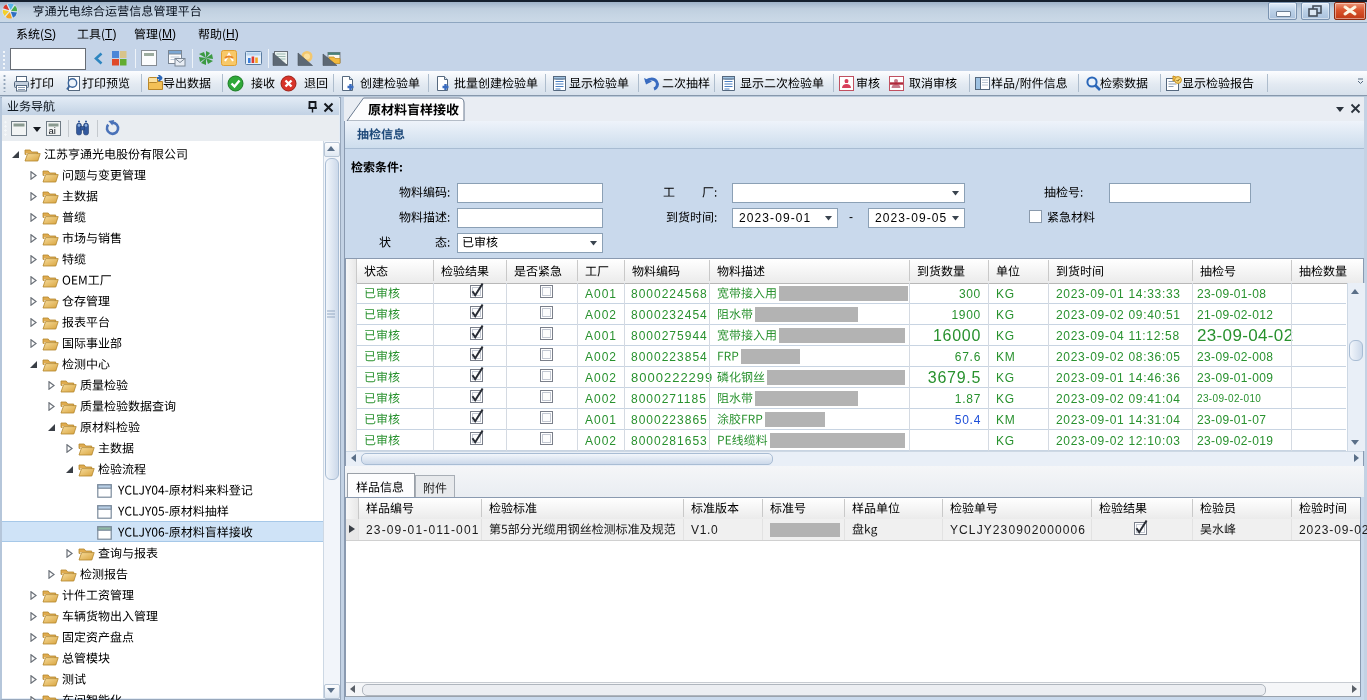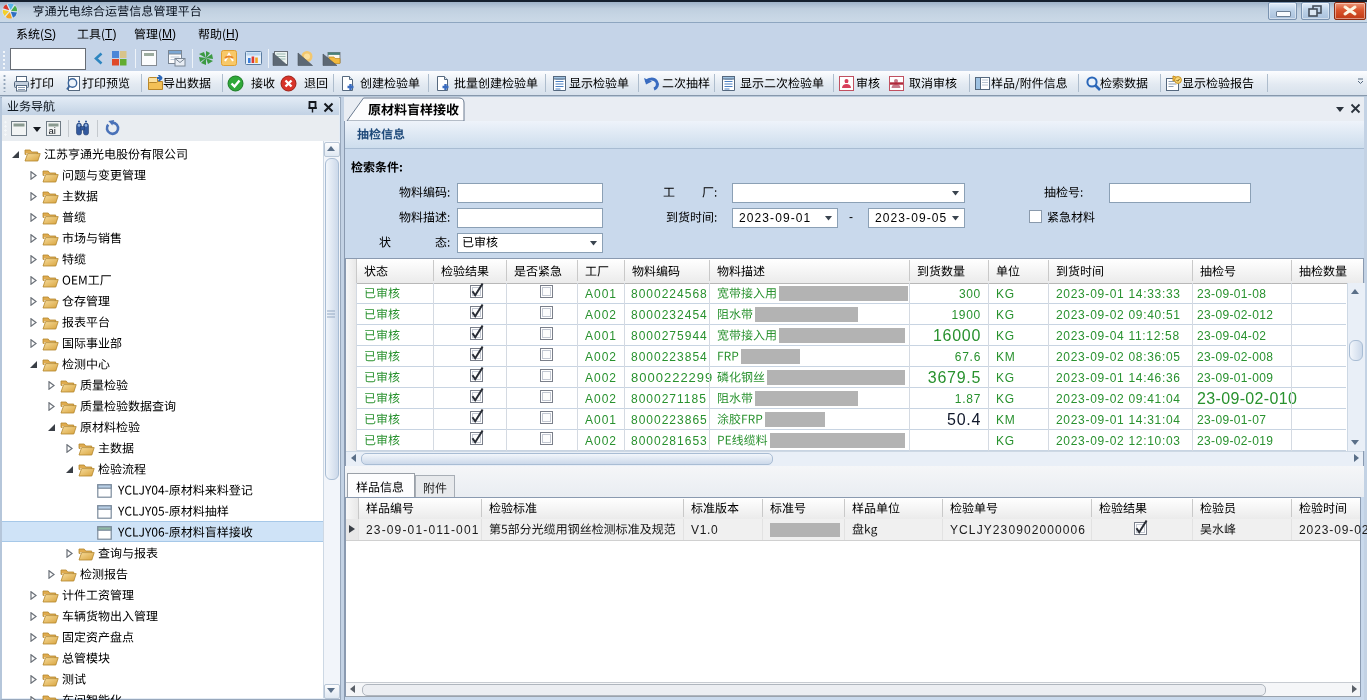--- a/index.html
+++ b/index.html
@@ -1189,21 +1189,21 @@
     <g transform="translate(0,0.88)">
       <use href="#R963b" x="0.000"></use>
       <use href="#R6c34" x="1.000"></use>
       <use href="#R5e26" x="2.000"></use>
     </g>
   </svg>
 <div style="position:absolute;left:755px;top:307px;width:103px;height:15px;background:#b3b3b3;"></div>
 <div style="position:absolute;right:386px;top:309px;font-size:12px;line-height:12px;color:#28912e;white-space:pre;letter-spacing:0.7px;0.7">1900</div>
 <div style="position:absolute;left:996px;top:309px;font-size:12px;line-height:12px;color:#28912e;white-space:pre;letter-spacing:0.7px;0.7">KG</div>
 <div style="position:absolute;left:1056px;top:309px;font-size:12px;line-height:12px;color:#28912e;white-space:pre;letter-spacing:0.7px;0.7">2023-09-02 09:40:51</div>
-<div style="position:absolute;left:1197px;top:309px;font-size:12px;line-height:12px;color:#28912e;white-space:pre;letter-spacing:0.35px;0.35">23-09-02-012</div>
+<div style="position:absolute;left:1197px;top:309px;font-size:12px;line-height:12px;color:#28912e;white-space:pre;letter-spacing:0.35px;0.35">21-09-02-012</div>
 <div style="position:absolute;left:356px;top:345px;width:990px;height:1px;background:#c8d4e2;"></div>
 <svg style="position:absolute;left:364.0px;top:329.0px;width:36.00px;height:12px;overflow:visible" viewBox="0 0 3.0000 1" fill="#28912e">
     <g transform="translate(0,0.88)">
       <use href="#R5df2" x="0.000"></use>
       <use href="#R5ba1" x="1.000"></use>
       <use href="#R6838" x="2.000"></use>
     </g>
   </svg>
 <svg style="position:absolute;left:470px;top:327px;overflow:visible" width="13" height="13">
     <rect x="0.5" y="0.5" width="12" height="12" fill="#fff" stroke="#7a7f8a"></rect>
@@ -1222,21 +1222,21 @@
       <use href="#R5e26" x="1.000"></use>
       <use href="#R63a5" x="2.000"></use>
       <use href="#R5165" x="3.000"></use>
       <use href="#R7528" x="4.000"></use>
     </g>
   </svg>
 <div style="position:absolute;left:779px;top:328px;width:126px;height:15px;background:#b3b3b3;"></div>
 <div style="position:absolute;right:386px;top:330px;font-size:16px;line-height:12px;color:#28912e;white-space:pre;letter-spacing:0.7px;0.7">16000</div>
 <div style="position:absolute;left:996px;top:330px;font-size:12px;line-height:12px;color:#28912e;white-space:pre;letter-spacing:0.7px;0.7">KG</div>
 <div style="position:absolute;left:1056px;top:330px;font-size:12px;line-height:12px;color:#28912e;white-space:pre;letter-spacing:0.7px;0.7">2023-09-04 11:12:58</div>
-<div style="position:absolute;left:1197px;top:330px;font-size:12px;line-height:12px;color:#28912e;white-space:pre;letter-spacing:0.35px;0.35">23-09-04-02</div>
+<div style="position:absolute;left:1197px;top:330px;font-size:17px;line-height:12px;color:#28912e;white-space:pre;letter-spacing:0.35px;0.35">23-09-04-02</div>
 <div style="position:absolute;left:356px;top:366px;width:990px;height:1px;background:#c8d4e2;"></div>
 <svg style="position:absolute;left:364.0px;top:350.0px;width:36.00px;height:12px;overflow:visible" viewBox="0 0 3.0000 1" fill="#28912e">
     <g transform="translate(0,0.88)">
       <use href="#R5df2" x="0.000"></use>
       <use href="#R5ba1" x="1.000"></use>
       <use href="#R6838" x="2.000"></use>
     </g>
   </svg>
 <svg style="position:absolute;left:470px;top:348px;overflow:visible" width="13" height="13">
     <rect x="0.5" y="0.5" width="12" height="12" fill="#fff" stroke="#7a7f8a"></rect>
@@ -1316,21 +1316,21 @@
     <g transform="translate(0,0.88)">
       <use href="#R963b" x="0.000"></use>
       <use href="#R6c34" x="1.000"></use>
       <use href="#R5e26" x="2.000"></use>
     </g>
   </svg>
 <div style="position:absolute;left:755px;top:391px;width:103px;height:15px;background:#b3b3b3;"></div>
 <div style="position:absolute;right:386px;top:393px;font-size:12px;line-height:12px;color:#28912e;white-space:pre;letter-spacing:0.7px;0.7">1.87</div>
 <div style="position:absolute;left:996px;top:393px;font-size:12px;line-height:12px;color:#28912e;white-space:pre;letter-spacing:0.7px;0.7">KG</div>
 <div style="position:absolute;left:1056px;top:393px;font-size:12px;line-height:12px;color:#28912e;white-space:pre;letter-spacing:0.7px;0.7">2023-09-02 09:41:04</div>
-<div style="position:absolute;left:1197px;top:393px;font-size:16px;line-height:12px;color:#28912e;white-space:pre;letter-spacing:0.35px;0.35">23-09-02-010</div>
+<div style="position:absolute;left:1197px;top:393px;font-size:10px;line-height:12px;color:#28912e;white-space:pre;letter-spacing:0.35px;0.35">23-09-02-010</div>
 <div style="position:absolute;left:356px;top:429px;width:990px;height:1px;background:#c8d4e2;"></div>
 <svg style="position:absolute;left:364.0px;top:413.0px;width:36.00px;height:12px;overflow:visible" viewBox="0 0 3.0000 1" fill="#28912e">
     <g transform="translate(0,0.88)">
       <use href="#R5df2" x="0.000"></use>
       <use href="#R5ba1" x="1.000"></use>
       <use href="#R6838" x="2.000"></use>
     </g>
   </svg>
 <svg style="position:absolute;left:470px;top:411px;overflow:visible" width="13" height="13">
     <rect x="0.5" y="0.5" width="12" height="12" fill="#fff" stroke="#7a7f8a"></rect>
@@ -1346,21 +1346,21 @@
 <svg style="position:absolute;left:717.0px;top:413.0px;width:45.84px;height:12px;overflow:visible" viewBox="0 0 3.8200 1" fill="#28912e">
     <g transform="translate(0,0.88)">
       <use href="#R6d82" x="0.000"></use>
       <use href="#R80f6" x="1.000"></use>
       <use href="#R0046" x="2.000"></use>
       <use href="#R0052" x="2.552"></use>
       <use href="#R0050" x="3.187"></use>
     </g>
   </svg>
 <div style="position:absolute;left:764.84px;top:412px;width:60.16px;height:15px;background:#b3b3b3;"></div>
-<div style="position:absolute;right:386px;top:414px;font-size:16px;line-height:12px;color:#0f172a;white-space:pre;letter-spacing:0.7px;0.7">50.4</div>
+<div style="position:absolute;right:386px;top:414px;font-size:12px;line-height:12px;color:#1d4ed8;white-space:pre;letter-spacing:0.7px;0.7">50.4</div>
 <div style="position:absolute;left:996px;top:414px;font-size:12px;line-height:12px;color:#28912e;white-space:pre;letter-spacing:0.7px;0.7">KM</div>
 <div style="position:absolute;left:1056px;top:414px;font-size:12px;line-height:12px;color:#28912e;white-space:pre;letter-spacing:0.7px;0.7">2023-09-01 14:31:04</div>
 <div style="position:absolute;left:1197px;top:414px;font-size:12px;line-height:12px;color:#28912e;white-space:pre;letter-spacing:0.35px;0.35">23-09-01-07</div>
 <div style="position:absolute;left:356px;top:450px;width:990px;height:1px;background:#c8d4e2;"></div>
 <svg style="position:absolute;left:364.0px;top:434.0px;width:36.00px;height:12px;overflow:visible" viewBox="0 0 3.0000 1" fill="#28912e">
     <g transform="translate(0,0.88)">
       <use href="#R5df2" x="0.000"></use>
       <use href="#R5ba1" x="1.000"></use>
       <use href="#R6838" x="2.000"></use>
     </g>

